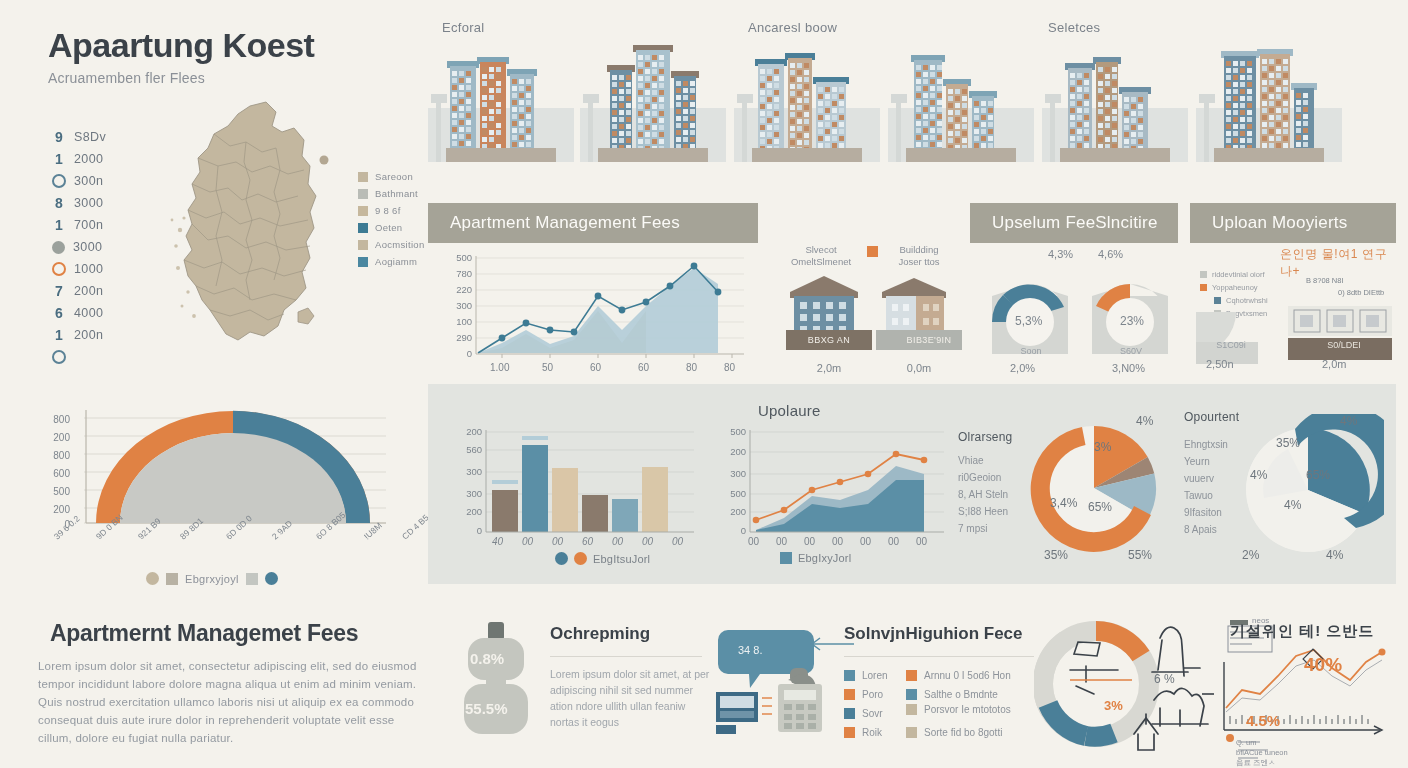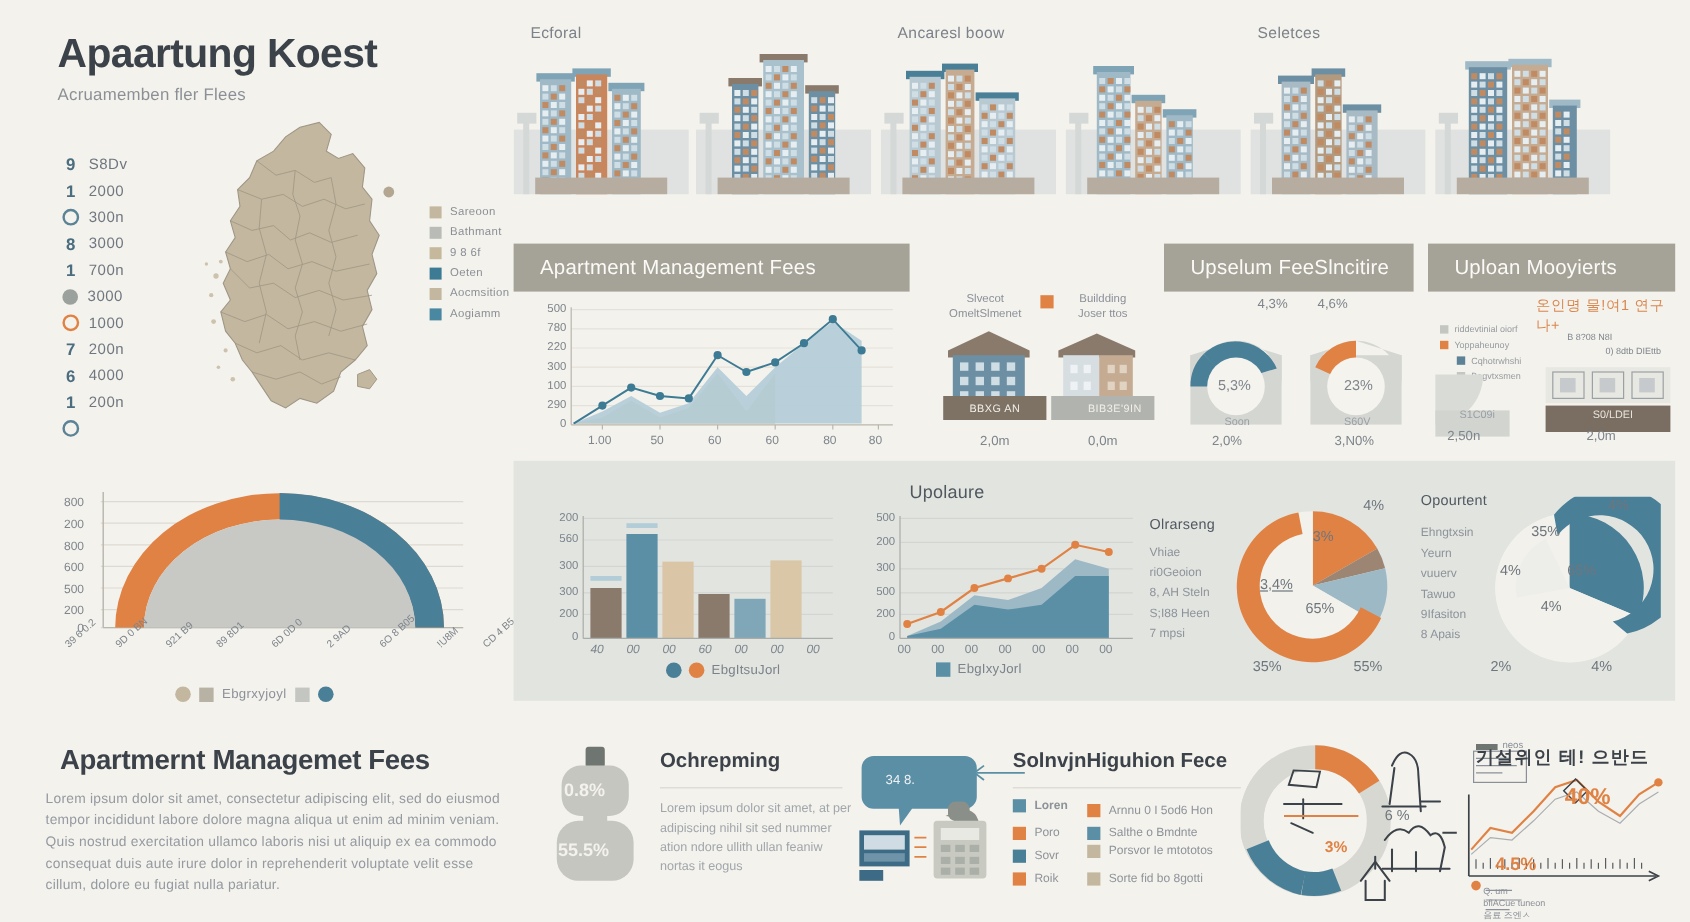--- a/index.html
+++ b/index.html
@@ -1353,21 +1353,21 @@
         <path d="M 0 0 L 0 -62 A 62 62 0 0 1 53.7 -31 Z" fill="#e08244"></path>
         <path d="M 0 0 L 53.7 -31 A 62 62 0 0 1 60.3 -14.4 Z" fill="#9d8574"></path>
         <path d="M 0 0 L 60.3 -14.4 A 62 62 0 0 1 53.7 31 Z" fill="#9db9c6"></path>
         <path d="M 0 0 L 53.7 31 A 62 62 0 1 1 0 -62 Z" fill="#f2f1ec"></path>
         <path d="M -8.5 -43 A 44 44 0 1 0 40 18 L 57 27 A 63 63 0 1 1 -12 -61 Z" fill="#e08244"></path>
       </g>
     </svg>
     <div class="pie-lbl" style="left:178px; top:14px;">4%</div>
     <div class="pie-lbl" style="left:136px; top:40px;">3%</div>
     <div class="pie-lbl" style="left:130px; top:100px;">65%</div>
-    <div class="pie-lbl" style="left:92px;  top:80px;text-decoration:underline;">3,4%</div>
+    <div class="pie-lbl" style="left:92px;  top:96px;">3,4%</div>
     <div class="pie-lbl" style="left:86px;  top:148px;">35%</div>
     <div class="pie-lbl" style="left:170px; top:148px;">55%</div>
   </div>
 
   <div style="position:absolute; left:1184px; top:400px; width:212px; height:184px;">
     <div class="bg-ttl" style="left:0; top:10px; font-size:12px;">Opourtent</div>
     <div class="pie-side" id="blue-donut-side" style="left:0; top:36px;">
         <div>Ehngtxsin</div>
         <div>Yeurn</div>
         <div>vuuerv</div>
@@ -1438,21 +1438,21 @@
       </g>
       <g stroke="#5b8fa6" stroke-width="1.5" fill="none">
         <path d="M104 16 l-8 6 l8 6"></path>
           <path d="M98 22 h40"></path>
       </g>
     </svg>
     <div class="bubble-t" style="left:22px; top:32px;">34 8.</div>
     <div class="br-head" style="left:128px; top:12px;">SolnvjnHiguhion Fece</div>
     <div class="br-rule" style="left:128px; top:44px; width:190px;"></div>
     <div id="dist-legend-left" style="position:absolute; left:128px; top:54px;">
-        <div class="leg2" style="position: static; display: flex; align-items: flex-start; gap: 7px; height: 19px; font-weight: bold;">
+        <div class="leg2" style="position: static; display: flex; align-items: center; gap: 7px; height: 19px;">
           <span class="leg2-sq" style="background:#5b8fa6"></span>
           <span class="leg2-t">Loren</span>
         </div>
         <div class="leg2" style="position: static; display: flex; align-items: center; gap: 7px; height: 19px;">
           <span class="leg2-sq" style="background:#e08244"></span>
           <span class="leg2-t">Poro</span>
         </div>
         <div class="leg2" style="position: static; display: flex; align-items: center; gap: 7px; height: 19px;">
           <span class="leg2-sq" style="background:#4a7f98"></span>
           <span class="leg2-t">Sovr</span>

